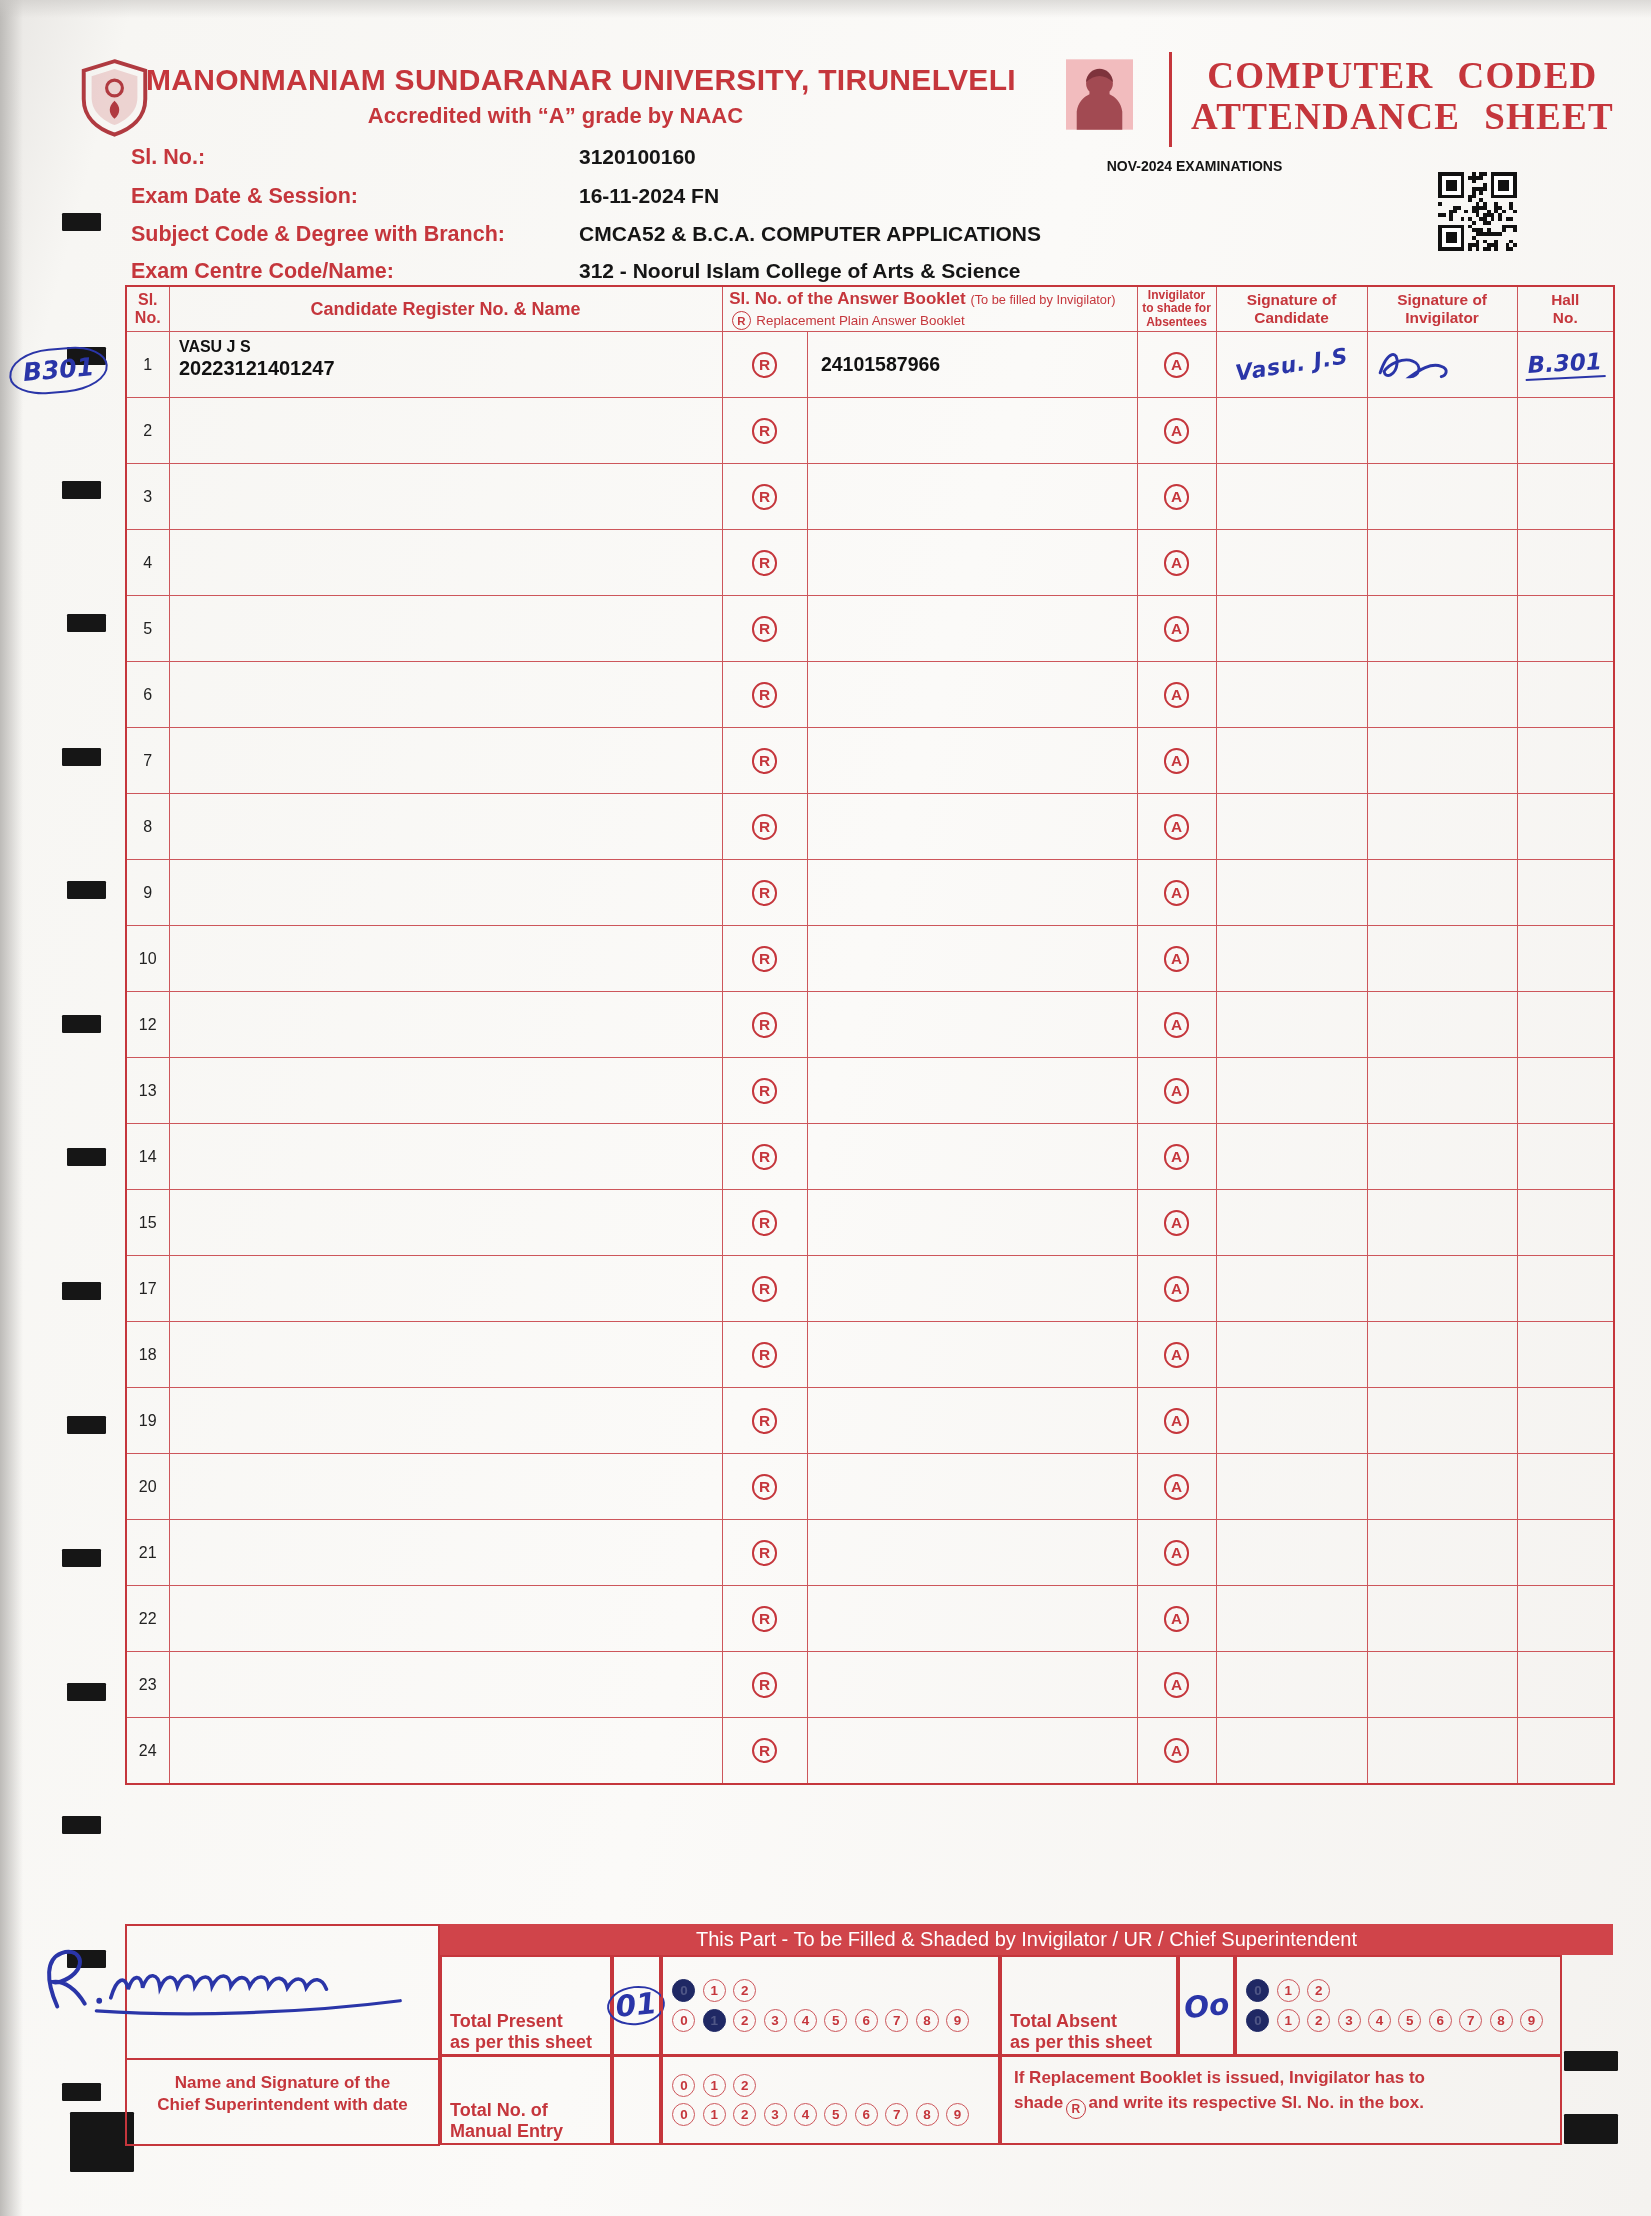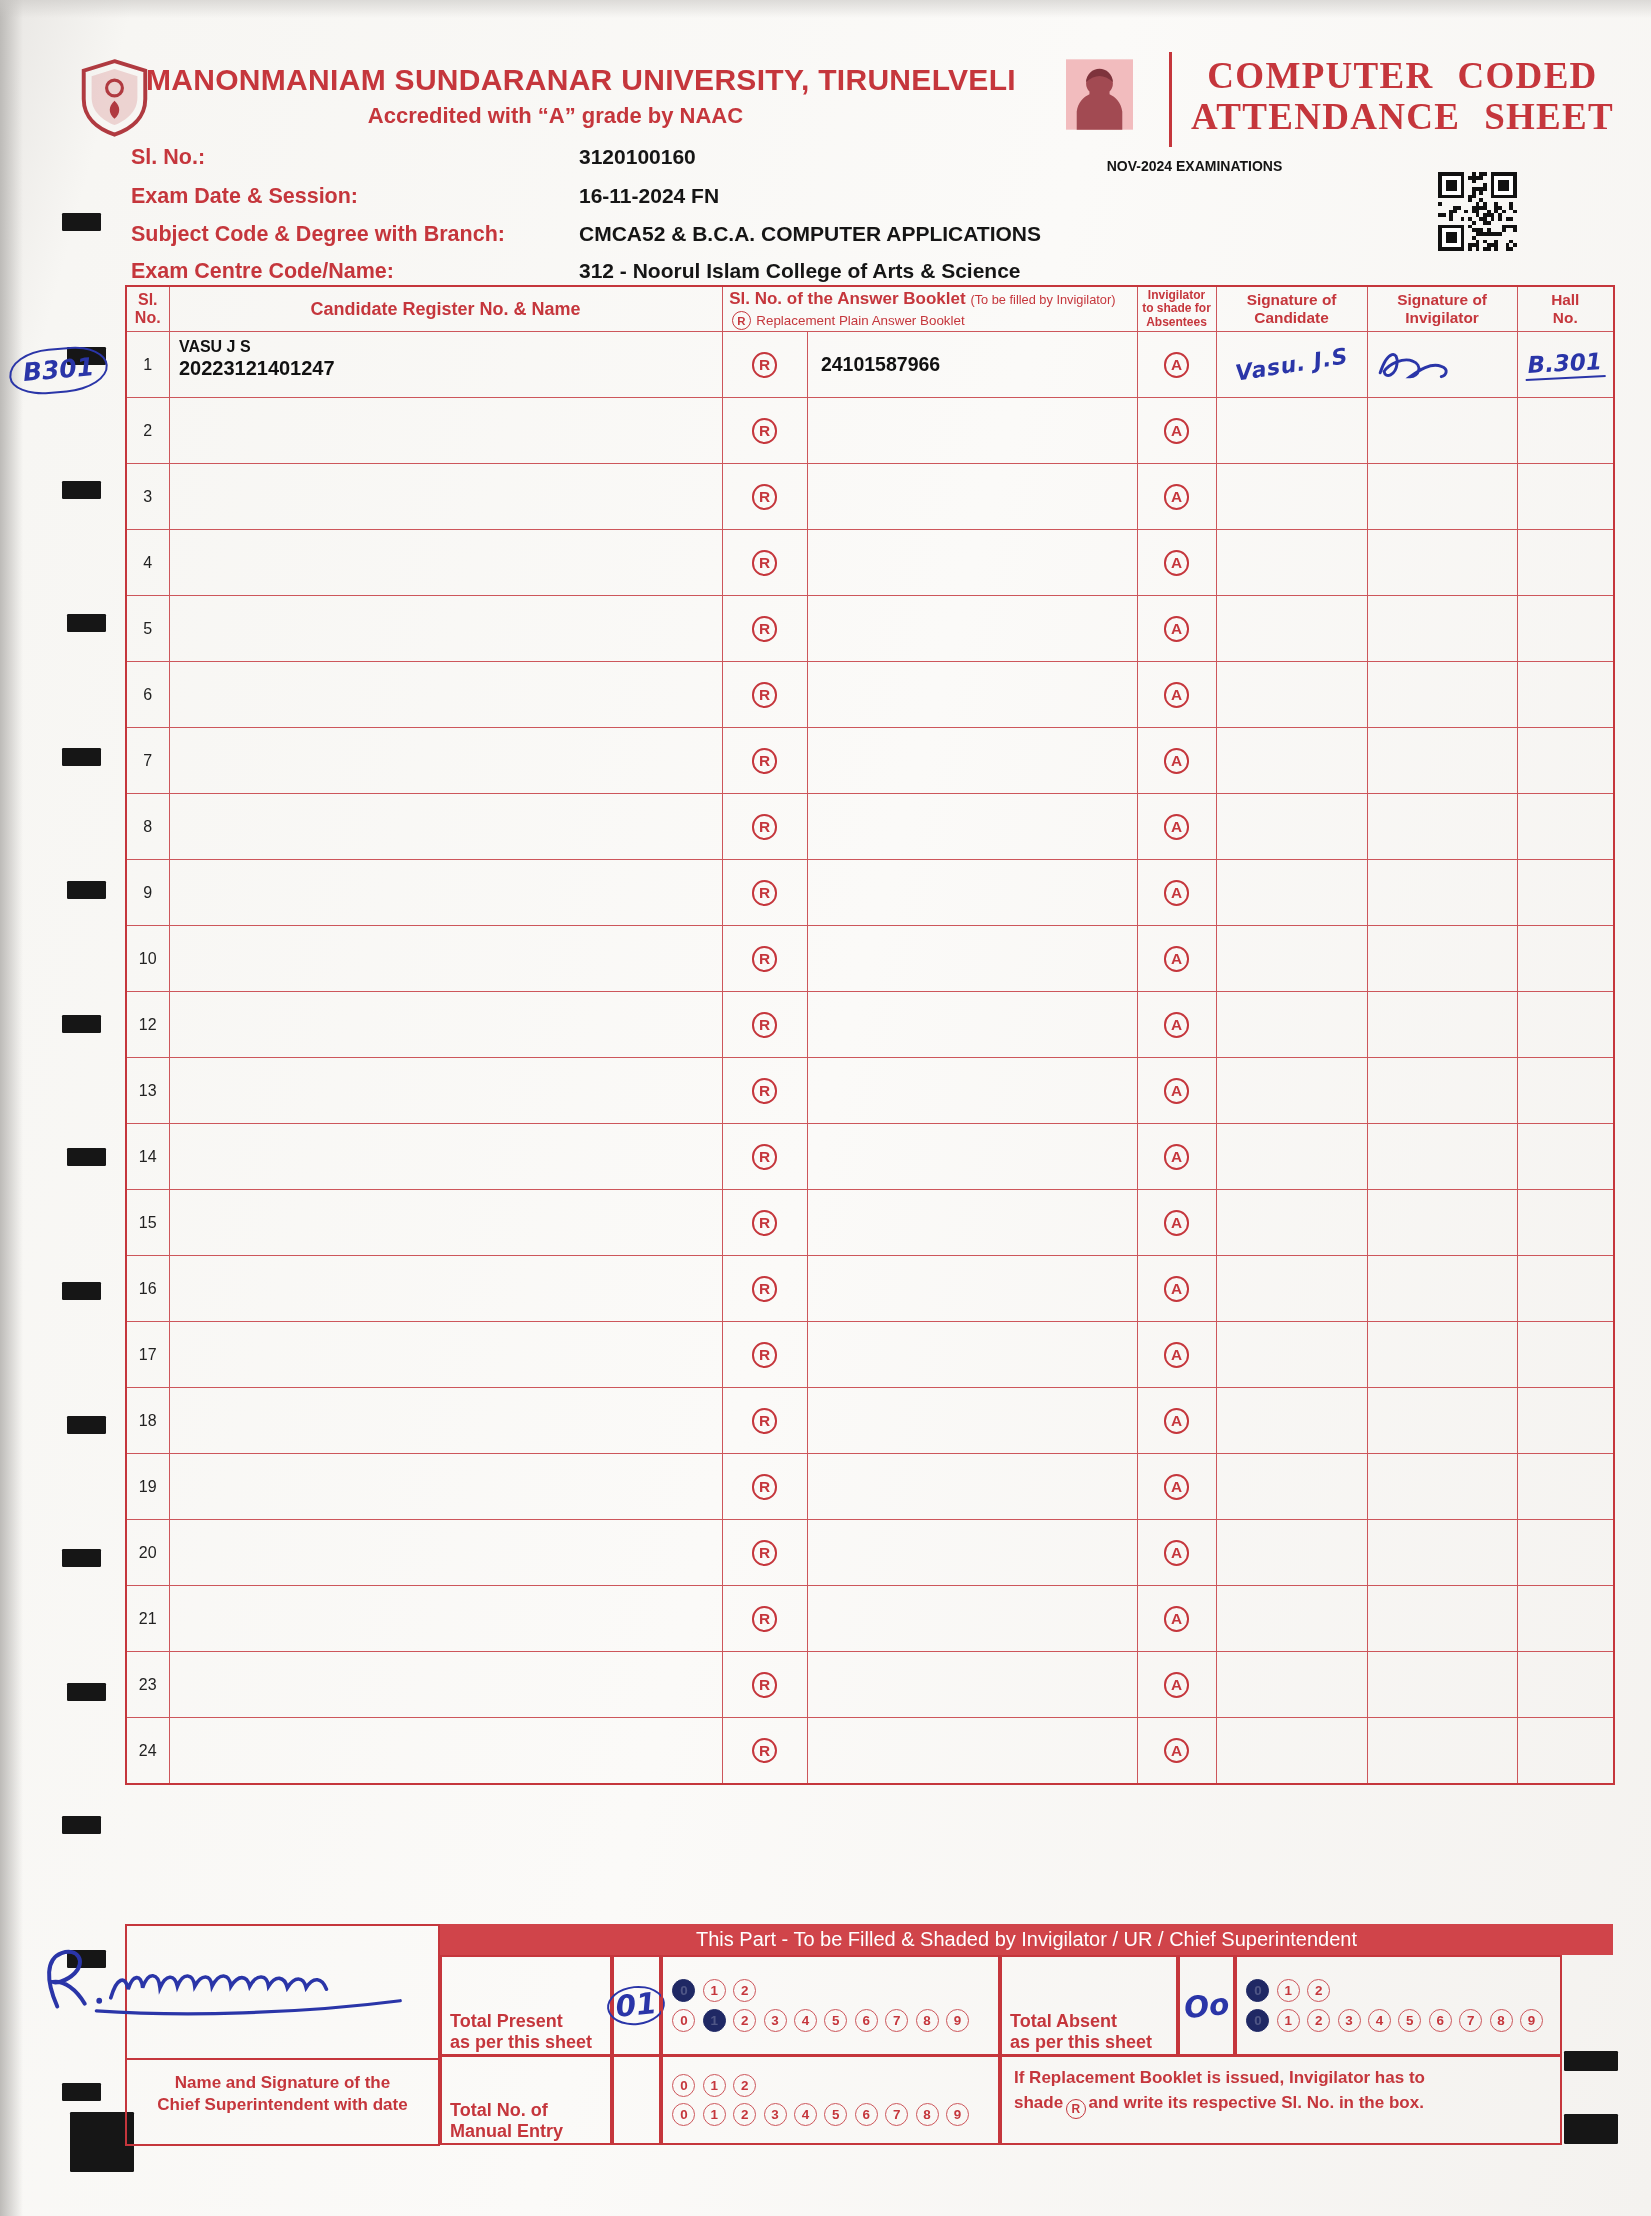--- a/index.html
+++ b/index.html
@@ -599,39 +599,20 @@
       <td class="c-a"><span class="circ">
               <span>A</span>
             </span></td>
       <td class="c-sigc"><span class="hand sig-cand"></span></td>
       <td class="c-sigi">
         
       </td>
       <td class="c-hall"></td>
     </tr>
         <tr>
-      <td class="c-sl"><span>16</span></td>
-      <td class="c-cand">
-        <div class="cand-name"></div>
-        <div class="cand-reg"></div>
-      </td>
-      <td class="c-r"><span class="circ">
-              <span>R</span>
-            </span></td>
-      <td class="c-book"><span class="book-no"></span></td>
-      <td class="c-a"><span class="circ">
-              <span>A</span>
-            </span></td>
-      <td class="c-sigc"><span class="hand sig-cand"></span></td>
-      <td class="c-sigi">
-        
-      </td>
-      <td class="c-hall"></td>
-    </tr>
-        <tr>
       <td class="c-sl"><span>17</span></td>
       <td class="c-cand">
         <div class="cand-name"></div>
         <div class="cand-reg"></div>
       </td>
       <td class="c-r"><span class="circ">
               <span>R</span>
             </span></td>
       <td class="c-book"><span class="book-no"></span></td>
       <td class="c-a"><span class="circ">
@@ -695,20 +676,39 @@
               <span>A</span>
             </span></td>
       <td class="c-sigc"><span class="hand sig-cand"></span></td>
       <td class="c-sigi">
         
       </td>
       <td class="c-hall"></td>
     </tr>
         <tr>
       <td class="c-sl"><span>21</span></td>
+      <td class="c-cand">
+        <div class="cand-name"></div>
+        <div class="cand-reg"></div>
+      </td>
+      <td class="c-r"><span class="circ">
+              <span>R</span>
+            </span></td>
+      <td class="c-book"><span class="book-no"></span></td>
+      <td class="c-a"><span class="circ">
+              <span>A</span>
+            </span></td>
+      <td class="c-sigc"><span class="hand sig-cand"></span></td>
+      <td class="c-sigi">
+        
+      </td>
+      <td class="c-hall"></td>
+    </tr>
+        <tr>
+      <td class="c-sl"><span>22</span></td>
       <td class="c-cand">
         <div class="cand-name"></div>
         <div class="cand-reg"></div>
       </td>
       <td class="c-r"><span class="circ">
               <span>R</span>
             </span></td>
       <td class="c-book"><span class="book-no"></span></td>
       <td class="c-a"><span class="circ">
               <span>A</span>

